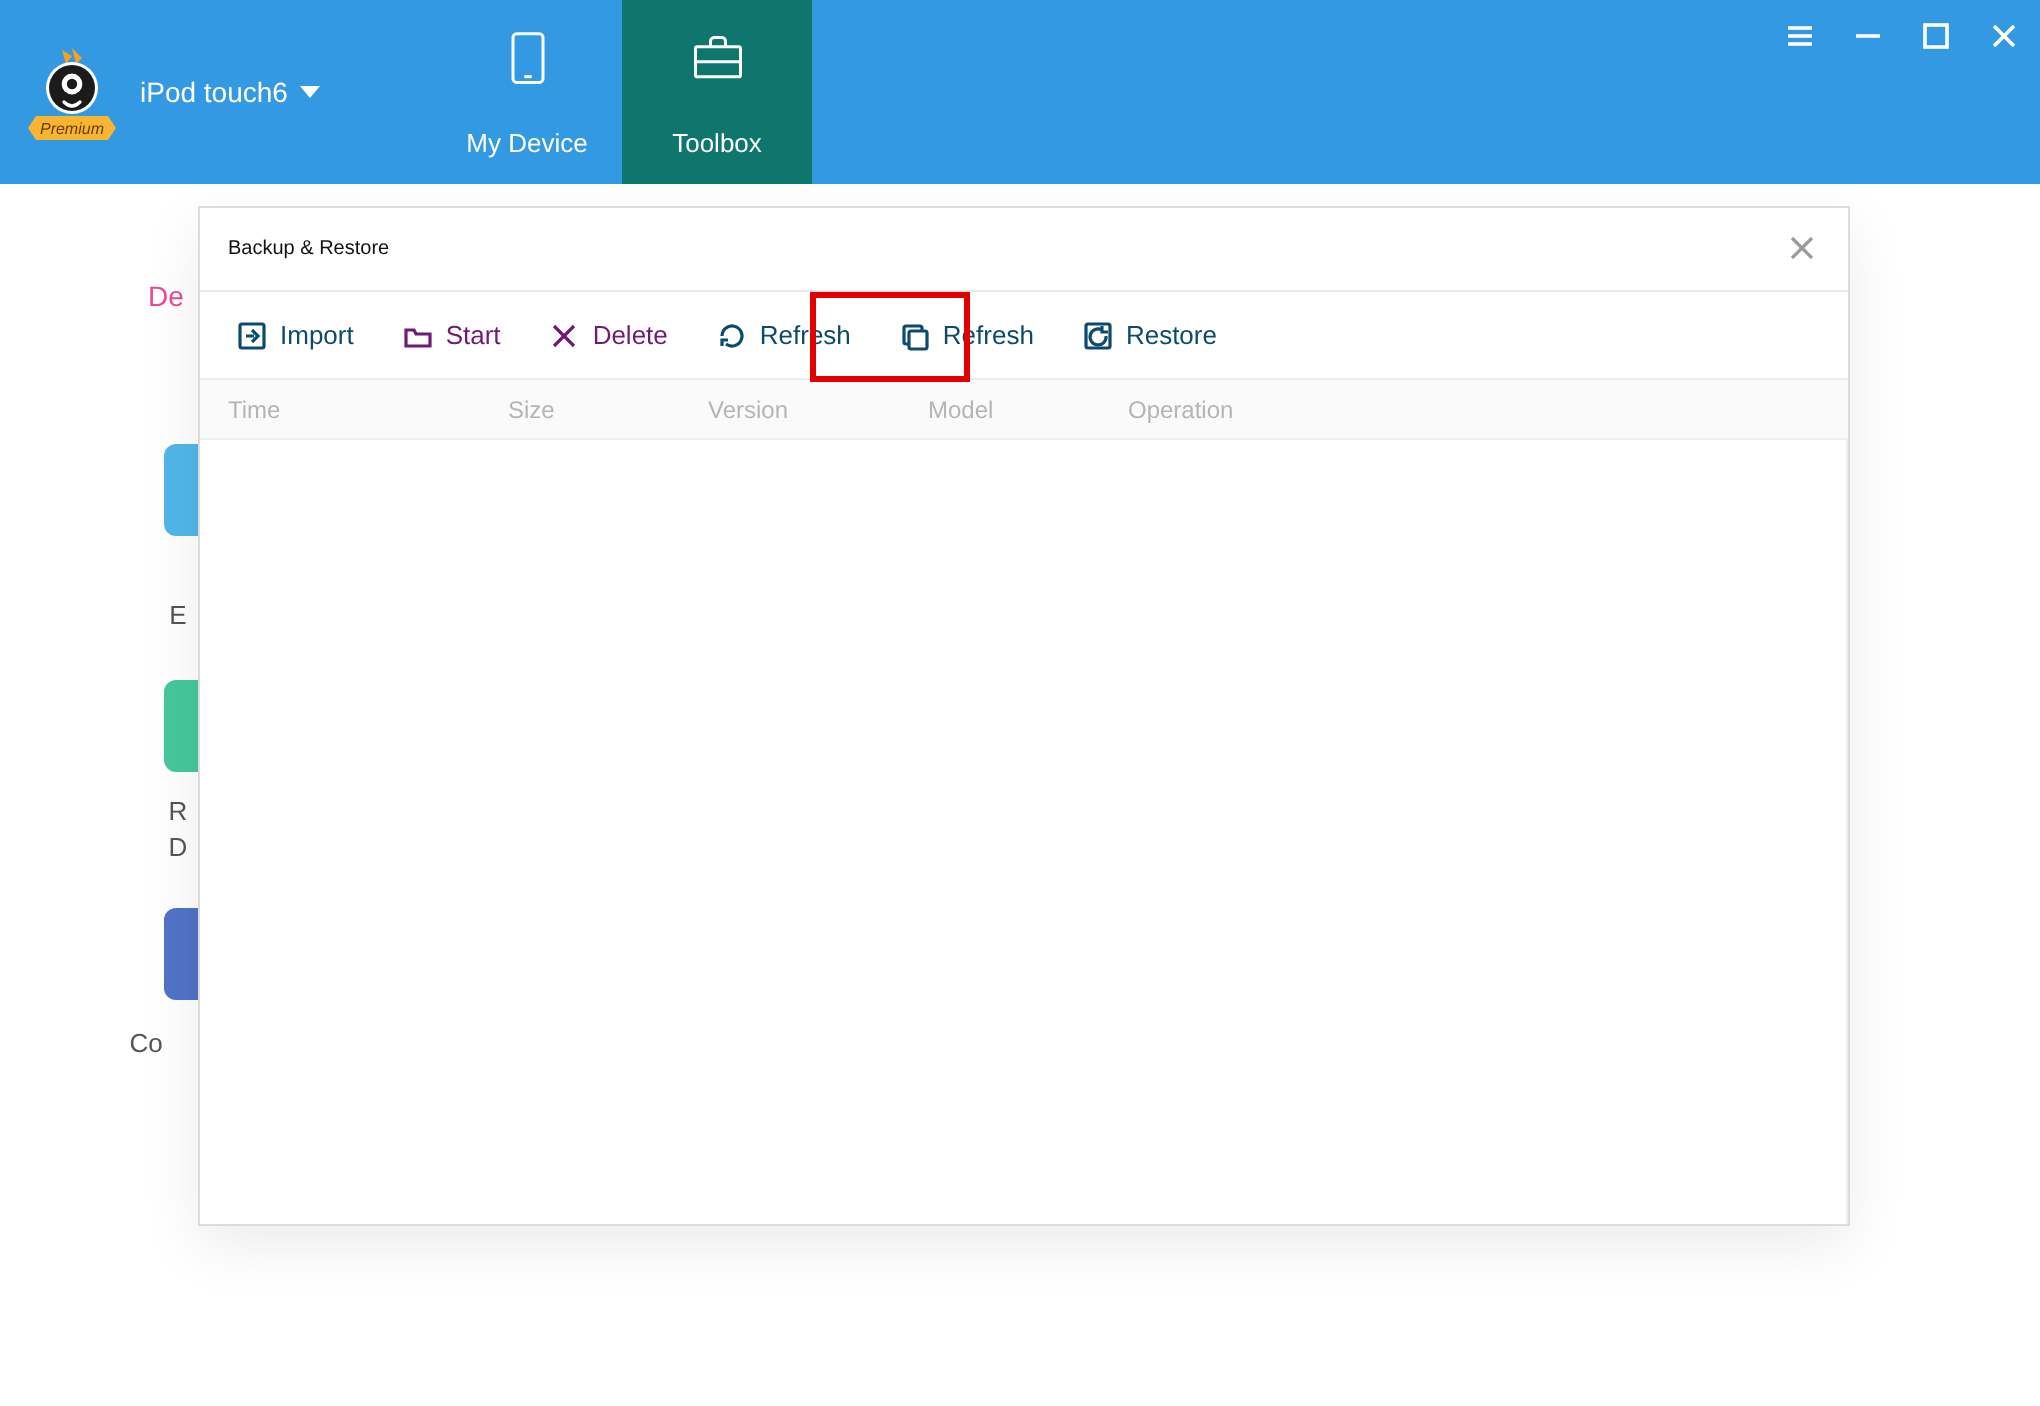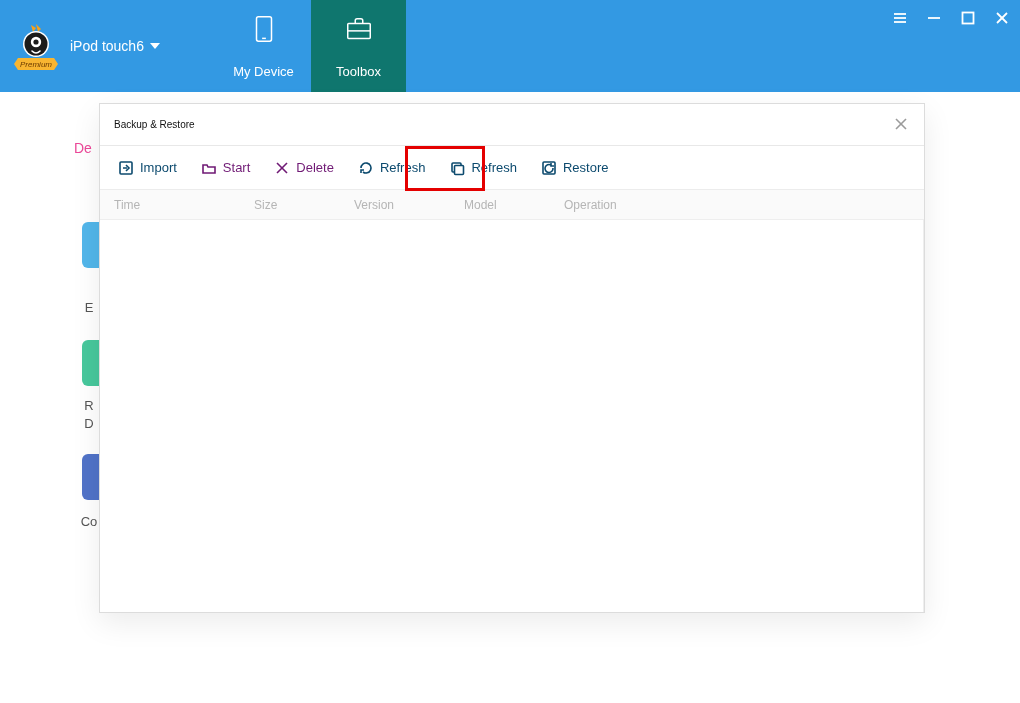--- a/index.html
+++ b/index.html
@@ -235,21 +235,21 @@
   </div>
 </div>
 
 <div class="bg-heading">De</div>
 <div class="side-pill" style="top:222px;background:#52b6ea"></div>
 <div class="side-label" style="top:300px">E</div>
 <div class="side-pill" style="top:340px;background:#47c89c"></div>
 <div class="side-label" style="top:398px">R</div>
 <div class="side-label" style="top:416px">D</div>
 <div class="side-pill" style="top:454px;background:#5173c8"></div>
-<div class="side-label" style="top:514px;left:74px;width:30px">Co</div>
+<div class="side-label" style="top:514px;left:58px;width:30px">Co</div>
 
 <div class="modal">
   <div class="modal-header">
     <span class="modal-title">Backup &amp; Restore</span>
     <span class="modal-close">
       <svg viewBox="0 0 14 14">
           <line x1="2" y1="2" x2="12" y2="12"></line>
           <line x1="12" y1="2" x2="2" y2="12"></line>
         </svg>
     </span>

